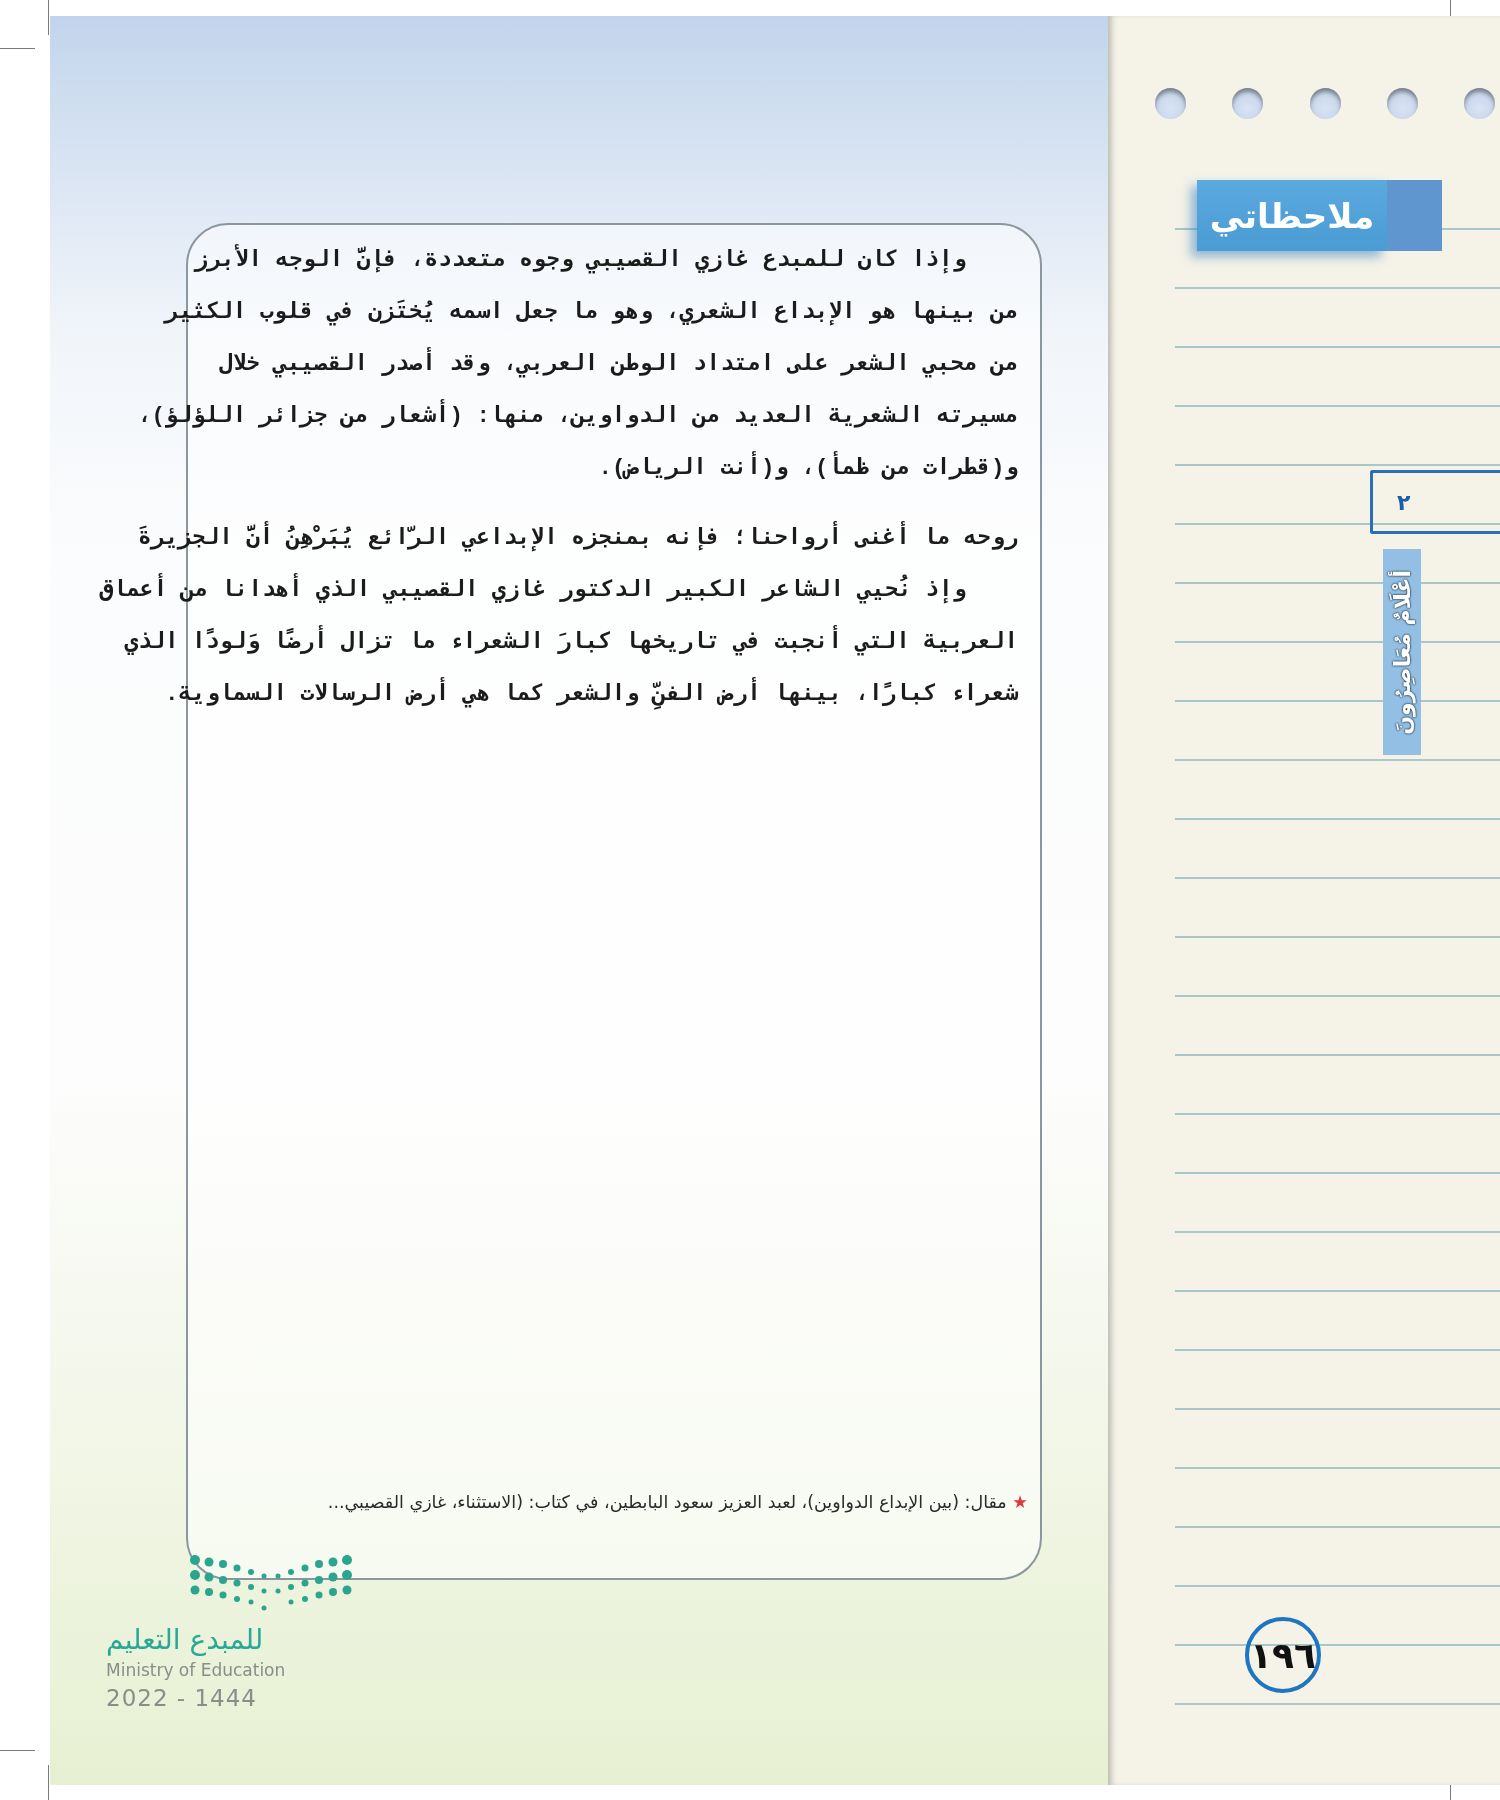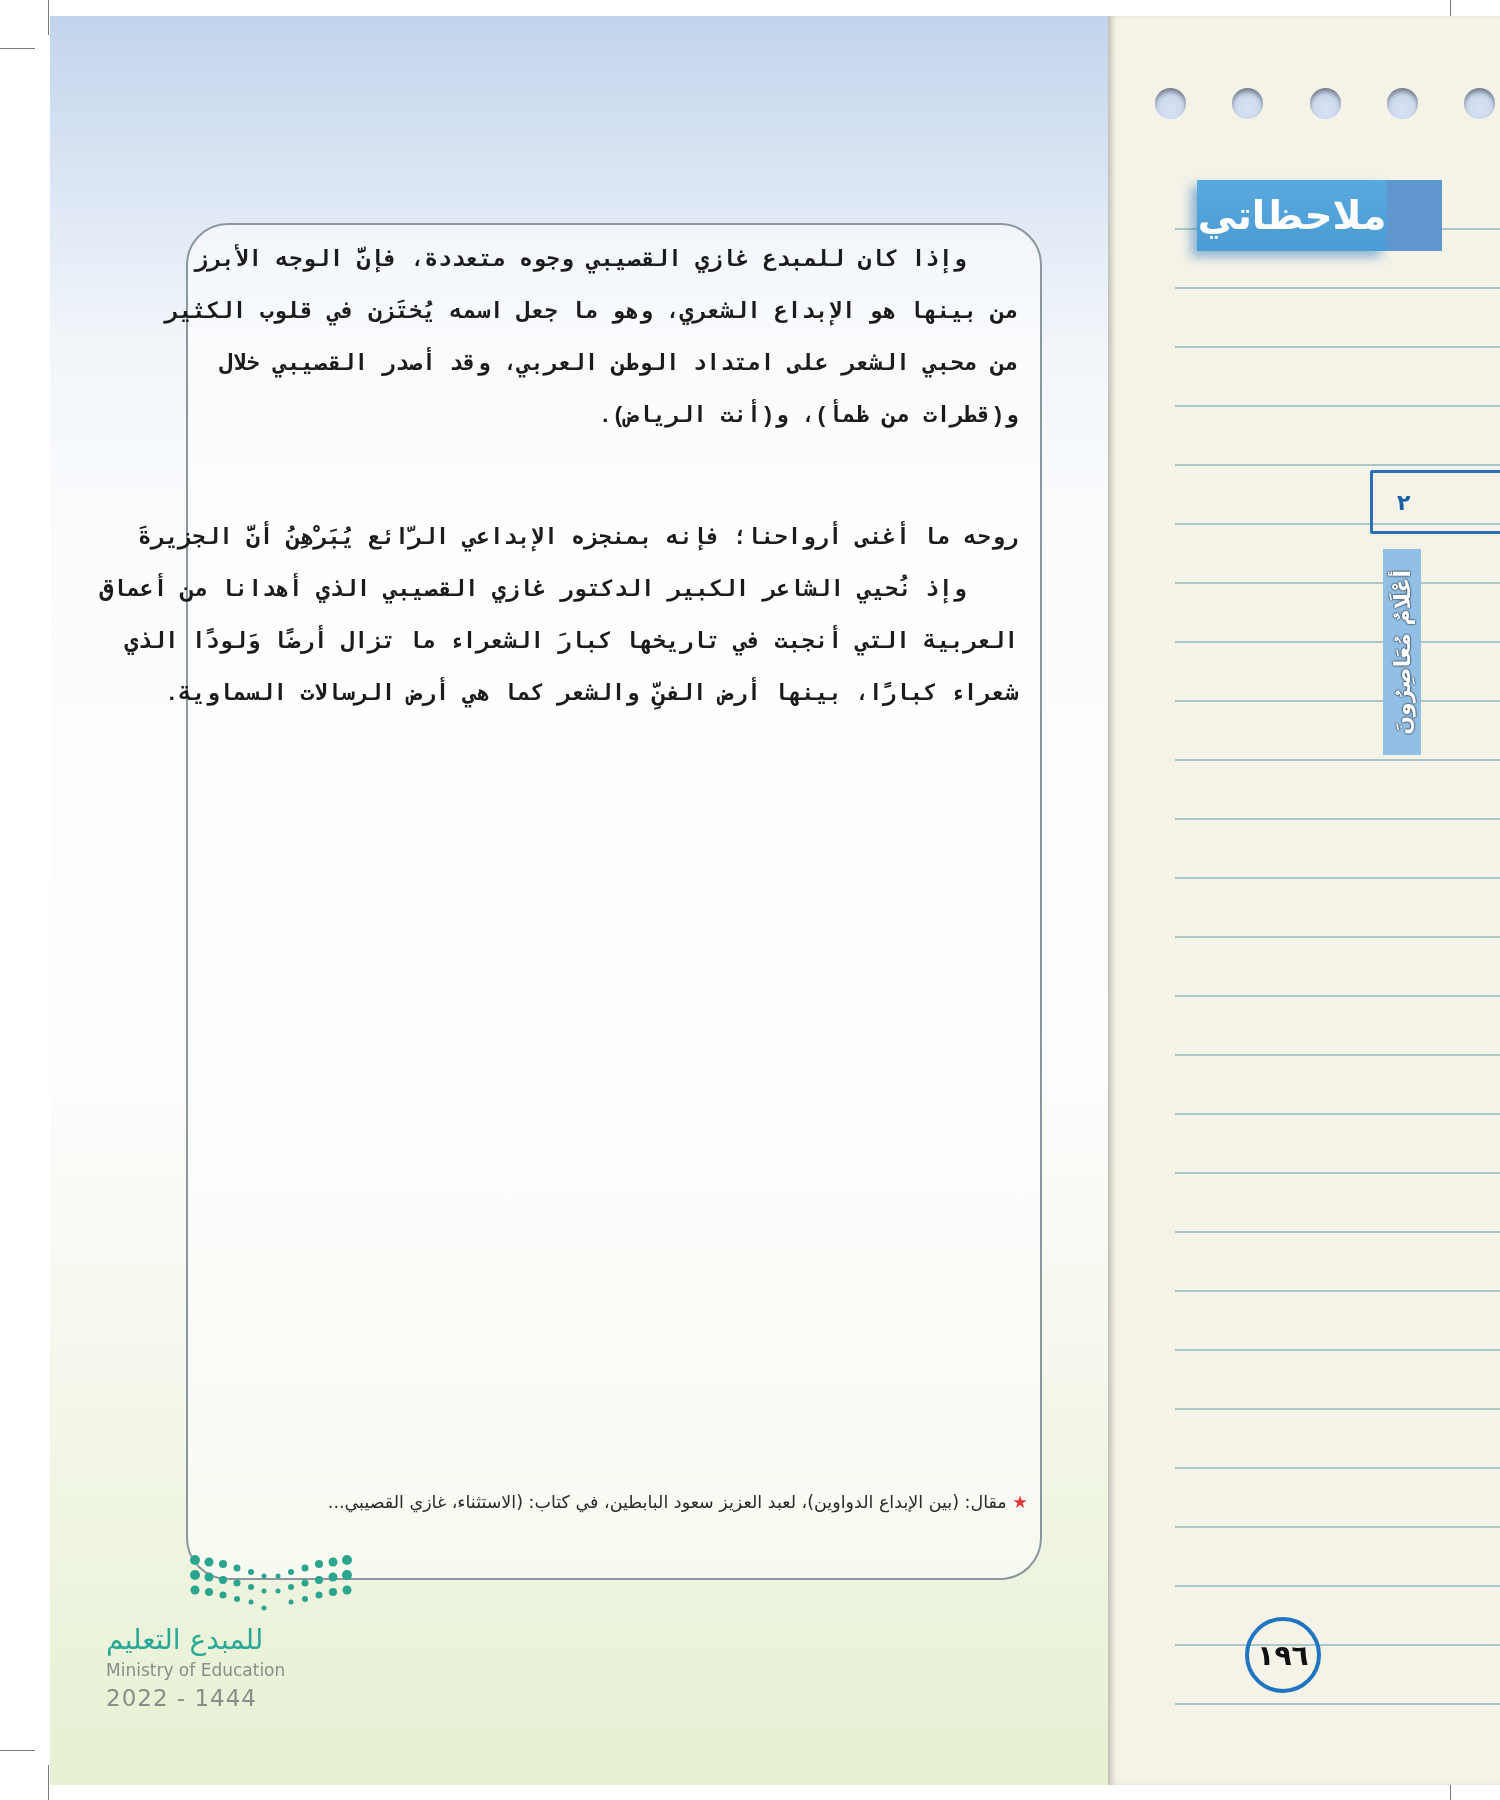--- a/index.html
+++ b/index.html
@@ -9,31 +9,31 @@
   .page-left { position:absolute; left:50px; top:16px; width:1058px; height:1769px;
     background:linear-gradient(180deg,#c2d4ec 0%,#dde7f4 10%,#f1f5fa 18%,#fbfcfd 30%,#fdfdfd 60%,#f3f7ea 78%,#e7f0d2 100%); }
   .page-right { position:absolute; left:1108px; top:16px; width:410px; height:1769px; background:#f5f3e8;
     box-shadow: inset 6px 0 6px -3px rgba(0,0,0,0.25); }
   .holes { position:absolute; top:88px; left:1155px; width:340px; height:40px; display:flex; justify-content:space-between; }
   .hole { width:31px; height:31px; border-radius:50%; background:radial-gradient(circle at 50% 65%, #d9e3f3 0%, #c9d7ec 60%, #9fb0c8 100%);
     box-shadow: inset 0 4px 4px rgba(0,0,0,0.35); }
   .nline { position:absolute; left:1175px; width:343px; height:2px; background:#a9c7c6; }
   .notes-tab { position:absolute; left:1197px; top:180px; width:245px; height:71px; display:flex; }
   .notes-tab .main { flex:1; background:linear-gradient(180deg,#5aaae0,#4b9bd4); display:flex; align-items:center; justify-content:center;
-    color:#fff; font-weight:bold; font-size:39px; box-shadow:-6px 6px 10px rgba(40,120,190,0.5); }
+    color:#fff; font-weight:bold; font-size:34px; box-shadow:-6px 6px 10px rgba(40,120,190,0.5); }
   .notes-tab .end { width:55px; background:#5f96d0; }
   .unit-box { position:absolute; left:1370px; top:470px; width:148px; height:58px; border:3px solid #2a6fb8; border-right:none;
     border-radius:3px 0 0 3px; display:flex; align-items:center; justify-content:flex-start; }
   .unit-num { margin-left:24px; color:#1d5ea8; font-weight:bold; font-size:22px; }
   .unit-ribbon { position:absolute; left:1383px; top:549px; width:38px; height:206px; background:#92bfe3;
     display:flex; align-items:center; justify-content:center; }
   .unit-ribbon span { writing-mode:vertical-rl; transform:rotate(180deg); color:#fff; font-weight:bold; font-size:22px;
     text-shadow:0 0 2px #234, 0 0 2px #234; white-space:nowrap; }
   .page-num { position:absolute; left:1245px; top:1617px; width:68px; height:68px; border:4px solid #1f75c0; border-radius:50%;
-    display:flex; align-items:center; justify-content:center; font-size:28px; font-weight:bold; color:#111; background:transparent; }
+    display:flex; align-items:center; justify-content:center; font-size:36px; font-weight:bold; color:#111; background:transparent; }
   .content-box { position:absolute; left:186px; top:223px; width:852px; height:1353px; border:2px solid #8a979e; border-radius:42px;
     background:rgba(255,255,255,0.55); }
   .para { position:absolute; right:480px; direction:rtl; text-align:justify; text-align-last:right; width:786px;
     font-family:Liberation Mono, monospace; font-weight:bold; font-size:22.5px; line-height:52px; color:#1b1b1b; }
   .para .line { display:block; white-space:nowrap; text-align-last:justify; }
   .para .line.last { text-align-last:right; }
   .para .line.first { padding-right:52px; }
   .footnote { position:absolute; left:200px; top:1482px; width:828px; direction:rtl; font-size:17.5px; line-height:41px; color:#2a2a2a; }
   .footnote .line { display:block; white-space:nowrap; }
   .star { color:#e03a3a; }
@@ -109,20 +109,21 @@
 </div>
 
 <div class="page-num">١٩٦</div>
 
 <div class="content-box"></div>
 
 <div class="para" style="left:232px; top:234px;">
   <span class="line first">وإذا كان للمبدع غازي القصيبي وجوه متعددة، فإنَّ الوجه الأبرز</span>
   <span class="line">من بينها هو الإبداع الشعري، وهو ما جعل اسمه يُختَزن في قلوب الكثير</span>
   <span class="line">من محبي الشعر على امتداد الوطن العربي، وقد أصدر القصيبي خلال</span>
+  <span class="line">مسيرته الشعرية العديد من الدواوين، منها: (أشعار من جزائر اللؤلؤ)،</span>
   <span class="line last">و(قطرات من ظمأ)، و(أنت الرياض).</span>
 </div>
 
 <div class="para" style="left:232px; top:512px;">
   <span class="line">روحه ما أغنى أرواحنا؛ فإنه بمنجزه الإبداعي الرّائع يُبَرْهِنُ أنَّ الجزيرةَ</span>
   <span class="line first">وإذ نُحيي الشاعر الكبير الدكتور غازي القصيبي الذي أهدانا من أعماق</span>
   <span class="line">العربية التي أنجبت في تاريخها كبارَ الشعراء ما تزال أرضًا وَلودًا الذي</span>
   <span class="line last">شعراء كبارًا، بينها أرض الفنِّ والشعر كما هي أرض الرسالات السماوية.</span>
 </div>
 

